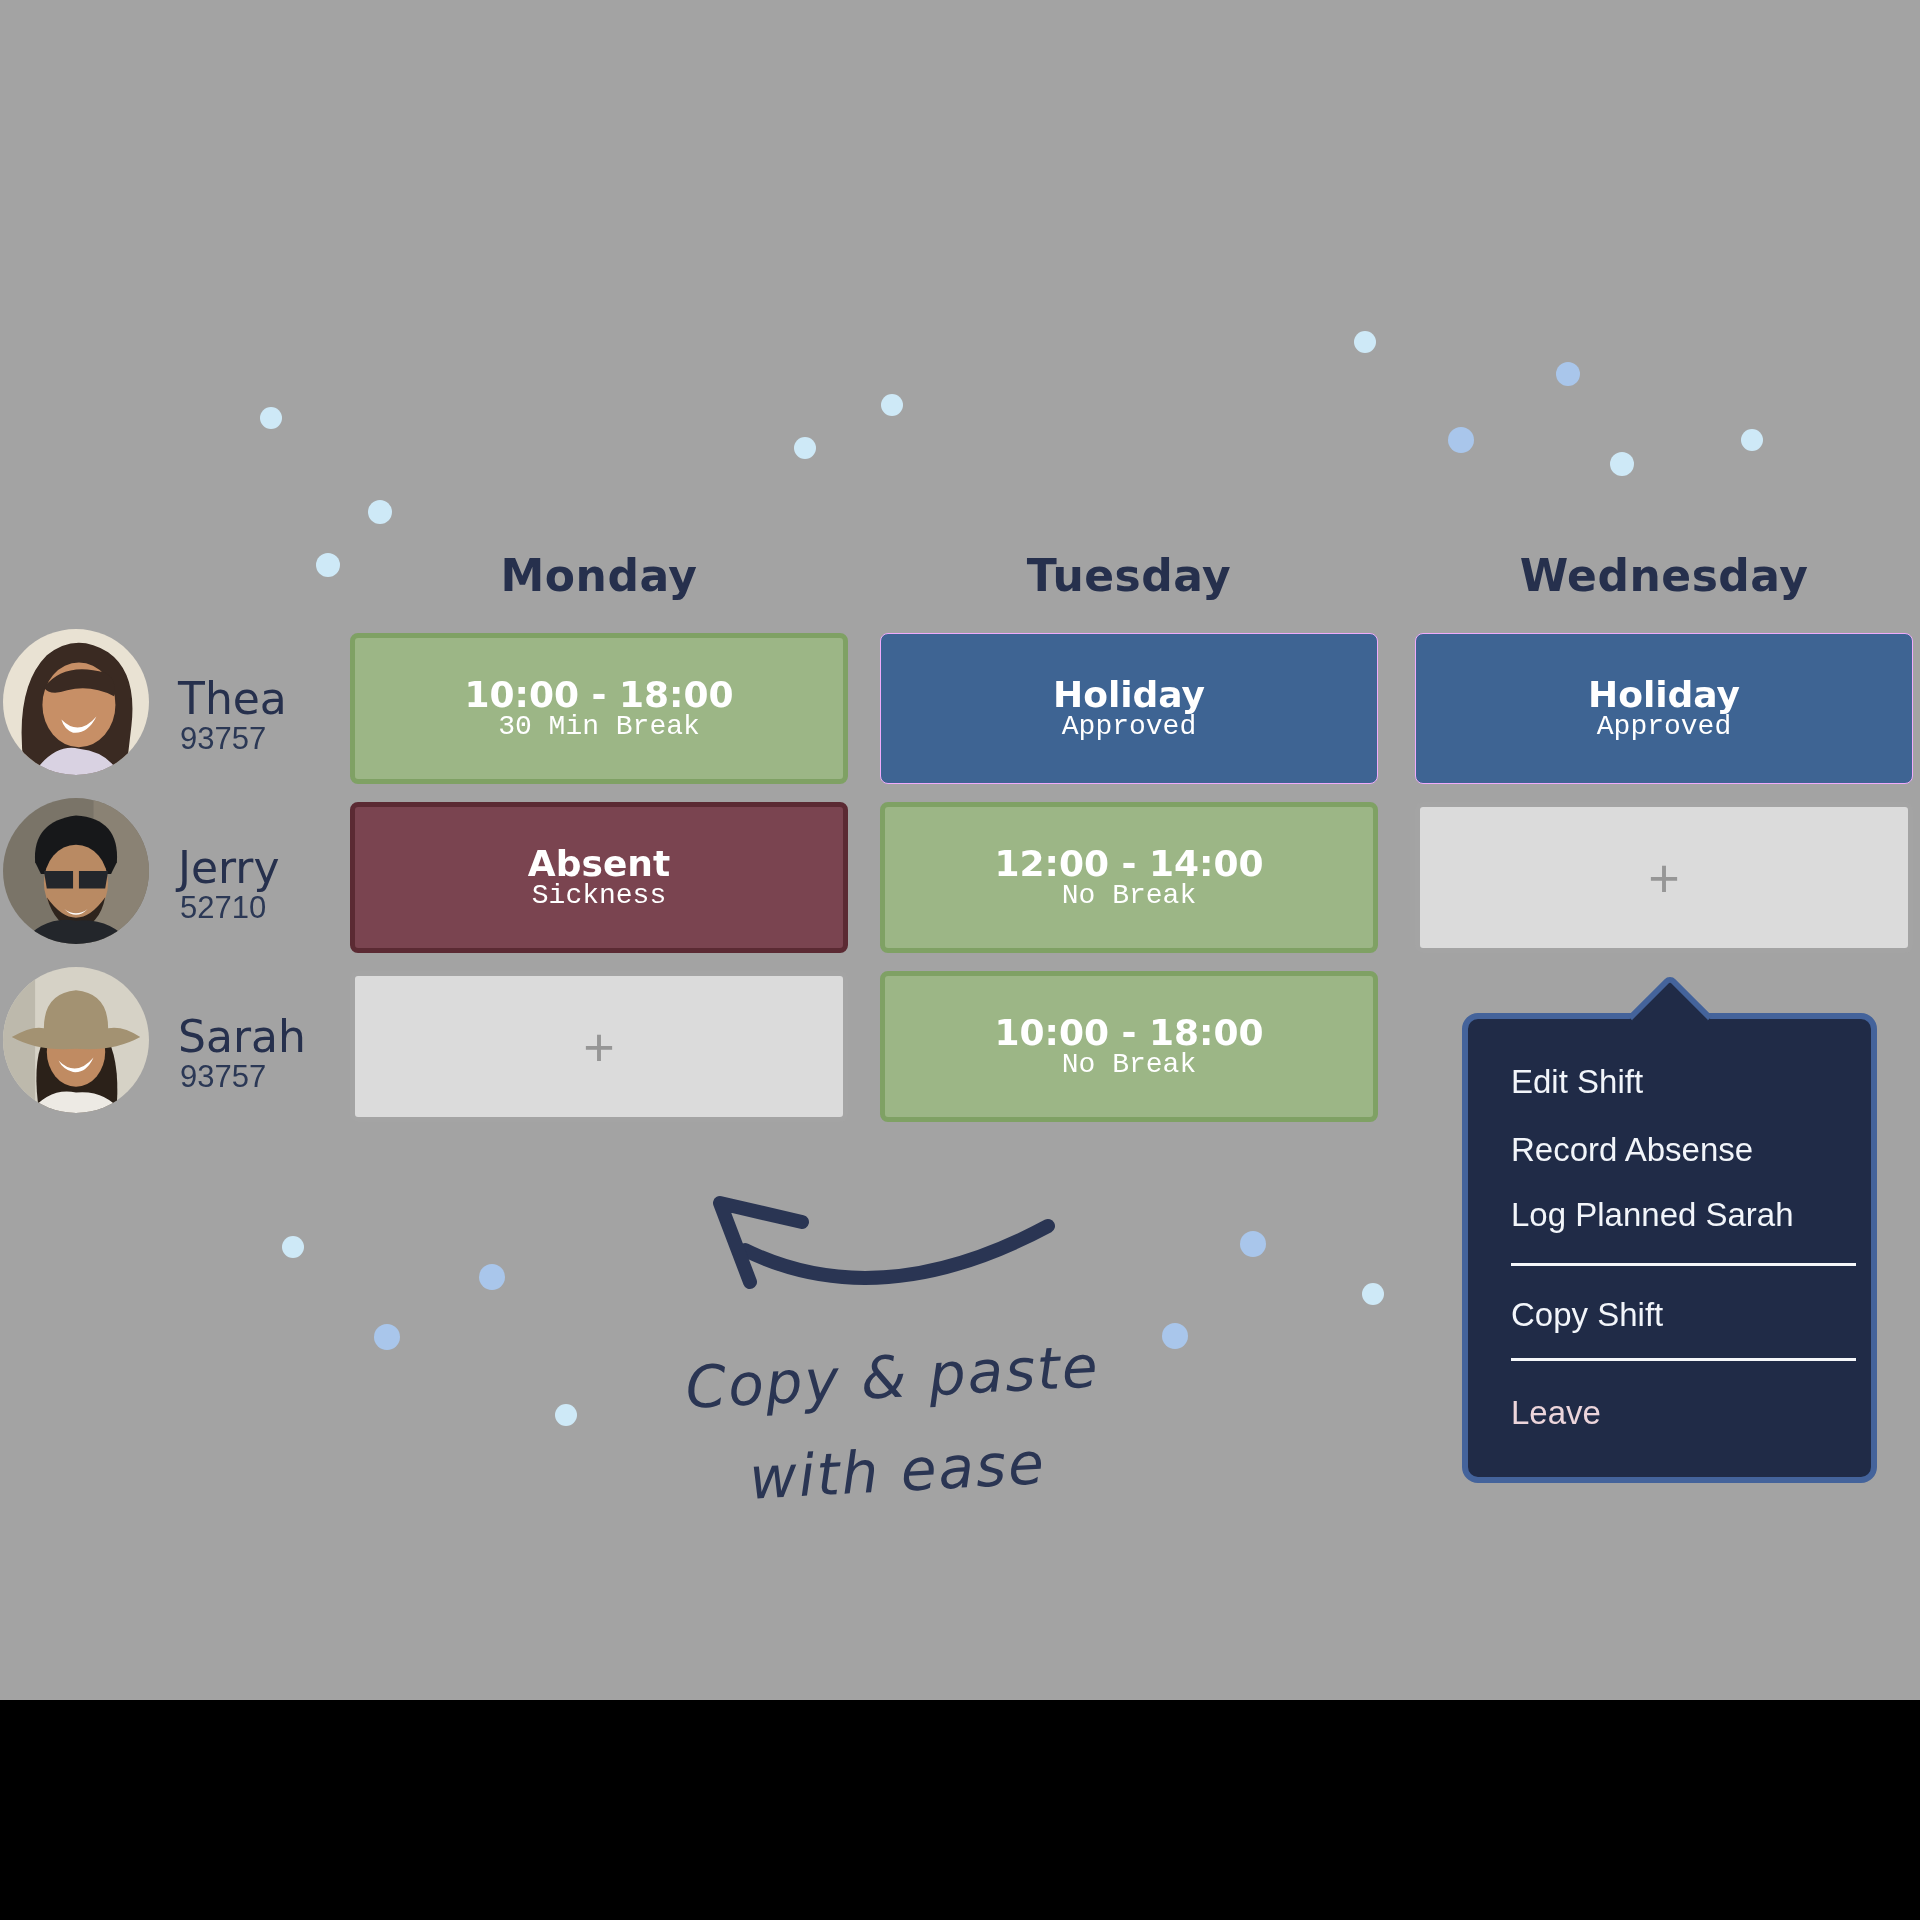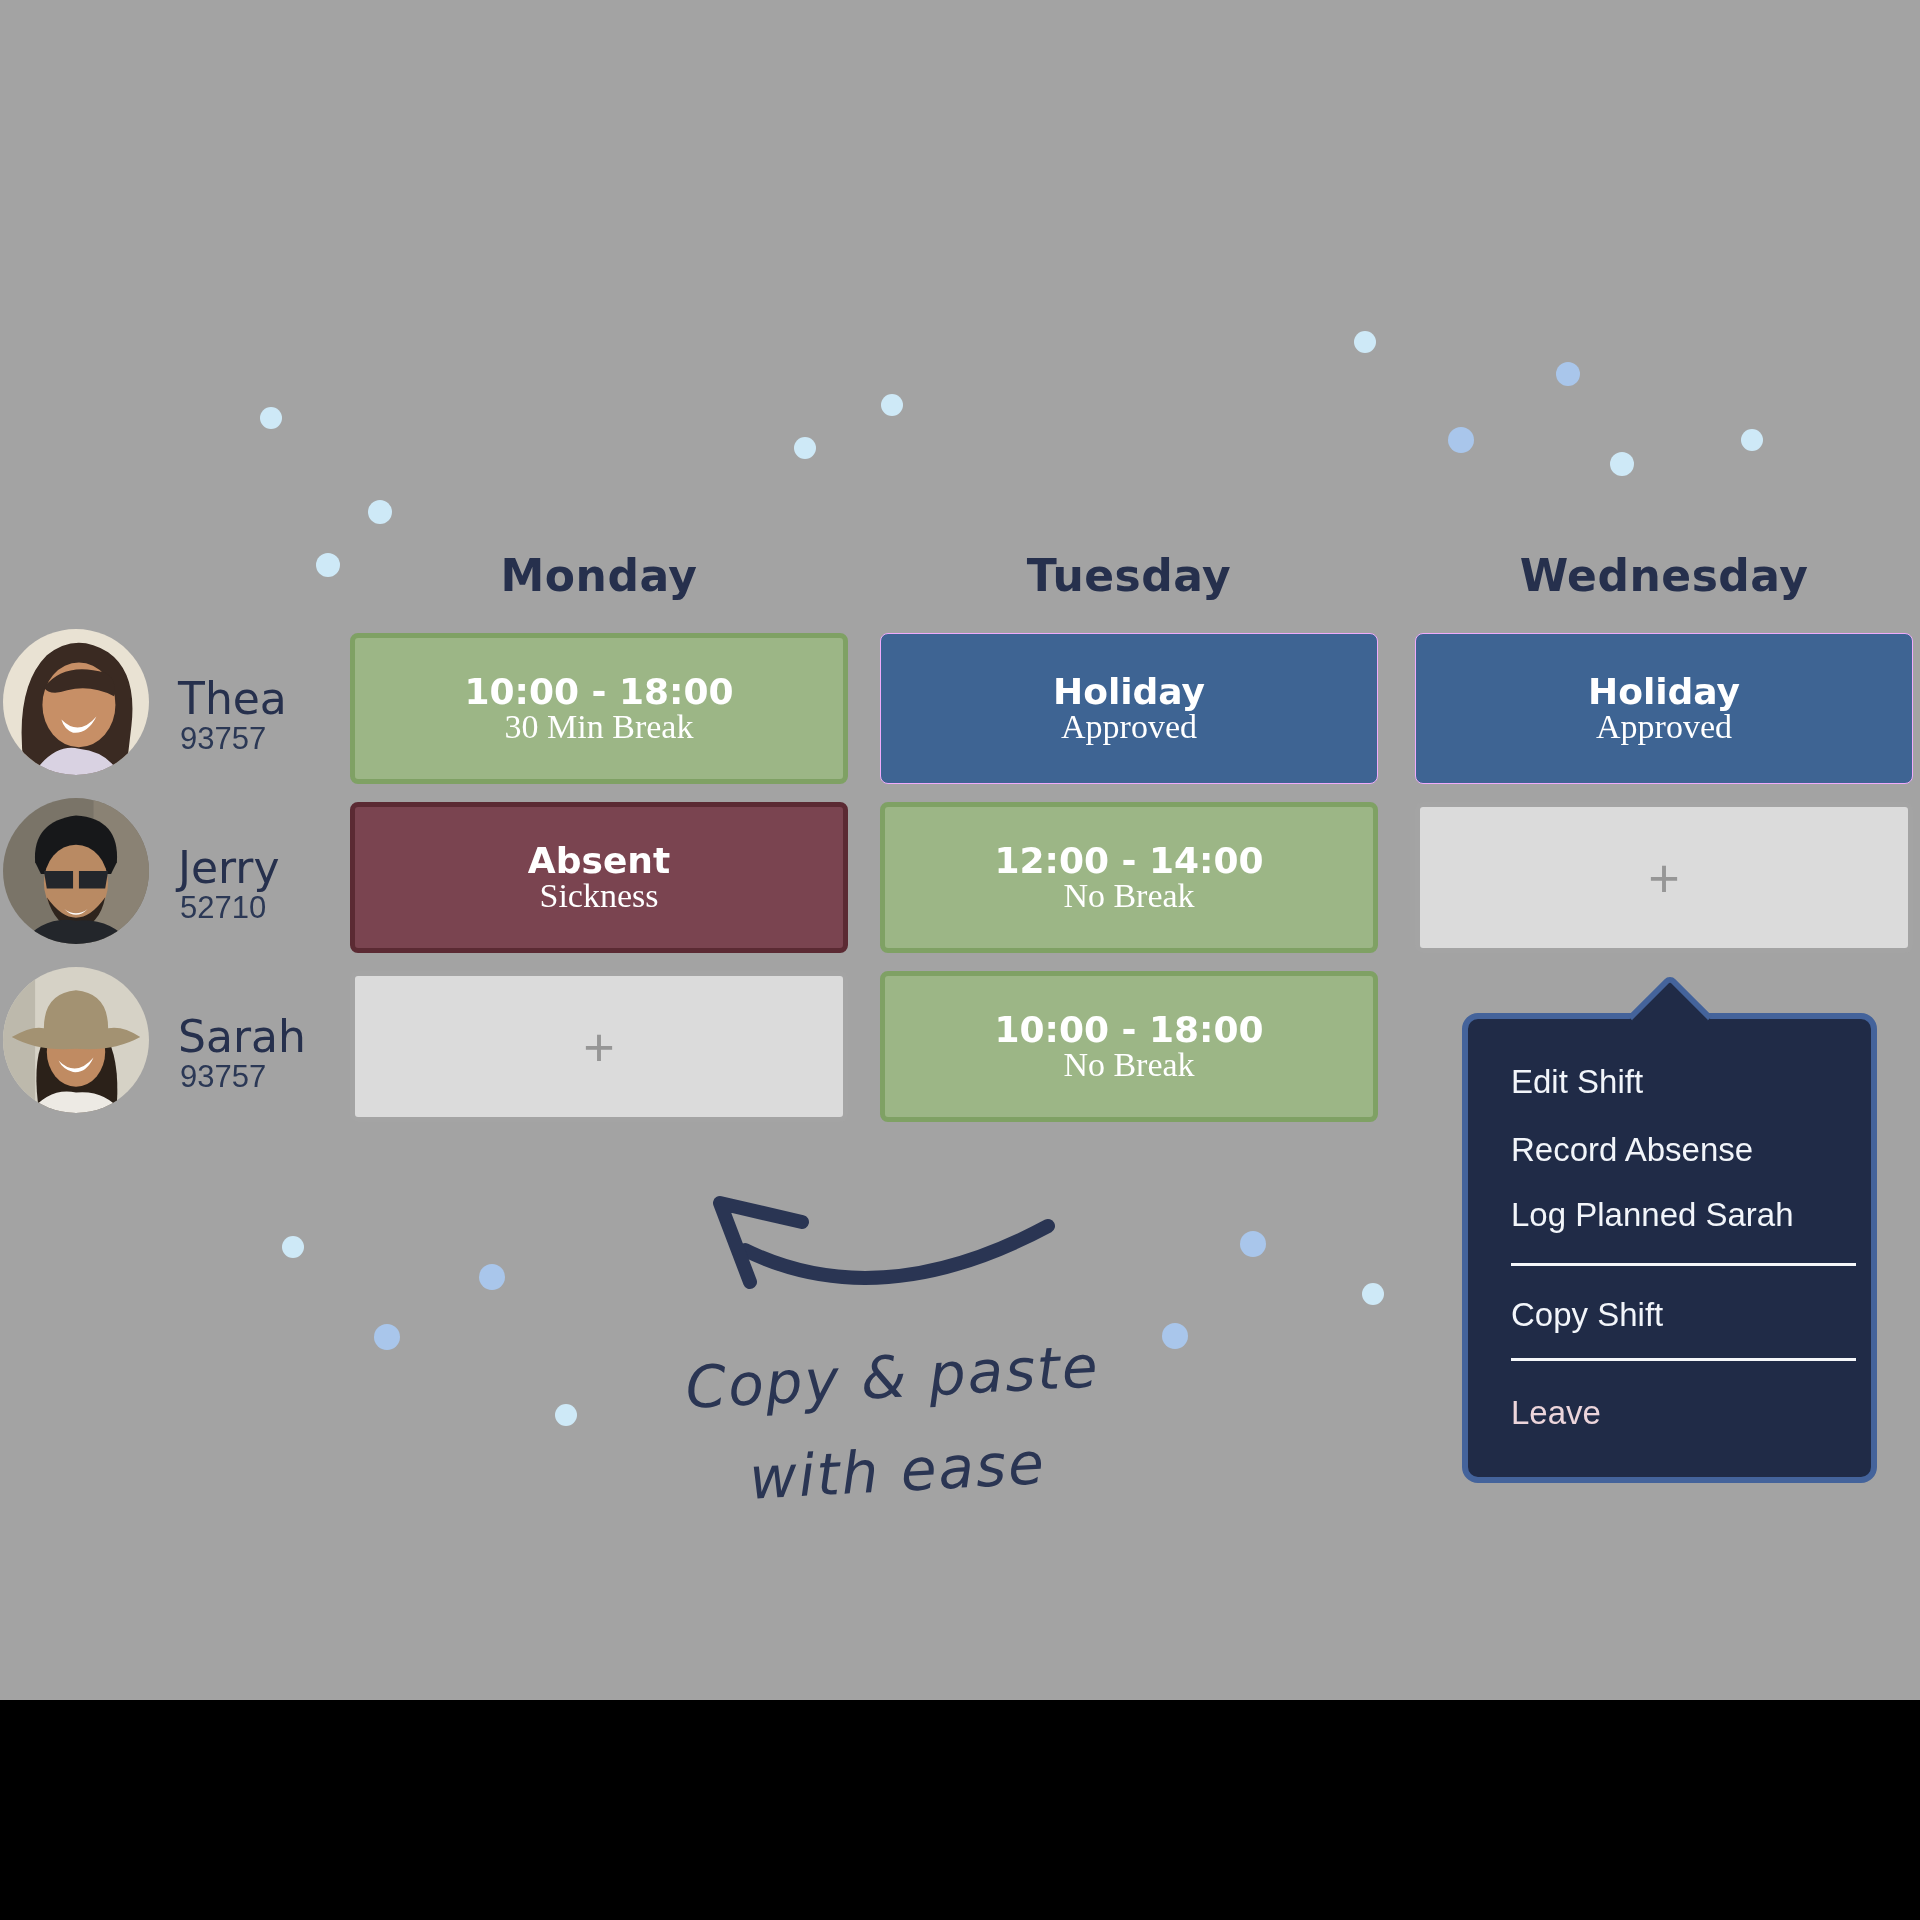--- a/index.html
+++ b/index.html
@@ -9,21 +9,21 @@
   .day-header{position:absolute;top:550px;width:498px;height:52px;line-height:52px;
     text-align:center;font-weight:bold;font-size:44px;color:#26304D;letter-spacing:.5px;}
   
   .col0{left:350px;} .col1{left:880px;} .col2{left:1415px;}
   .row0{top:633px;} .row1{top:802px;} .row2{top:971px;}
   
   .cell{position:absolute;width:498px;height:151px;border-radius:8px;box-sizing:border-box;
     display:flex;flex-direction:column;align-items:center;justify-content:center;
     color:#fff;font-family:"DejaVu Sans","Liberation Sans",sans-serif;}
   .cell .title{font-weight:bold;font-size:36px;line-height:1;}
-  .cell .subtitle{font-size:34px;line-height:1;font-family:Liberation Serif, serif;}
+  .cell .subtitle{font-size:28px;line-height:1;font-family:Liberation Mono, monospace;}
   .shift-green{background:#9CB686;border:5px solid #7FA164;}
   .holiday-blue{background:#3E6493;border:1px solid #f0abfc;}
   .absence-red{background:#7A4450;border:5px solid #5B2A33;}
   .empty{background:#DBDBDB;border:5px solid #A4A4A4;}
   .empty .plus{color:#969696;font-size:54px;font-weight:300;line-height:1;
     font-family:"Liberation Sans",sans-serif;}
   
   .avatar{position:absolute;left:3px;width:146px;height:146px;border-radius:50%;overflow:hidden;}
   .avatar svg{display:block;width:100%;height:100%;}
   .emp-name{position:absolute;left:178px;height:56px;line-height:56px;

